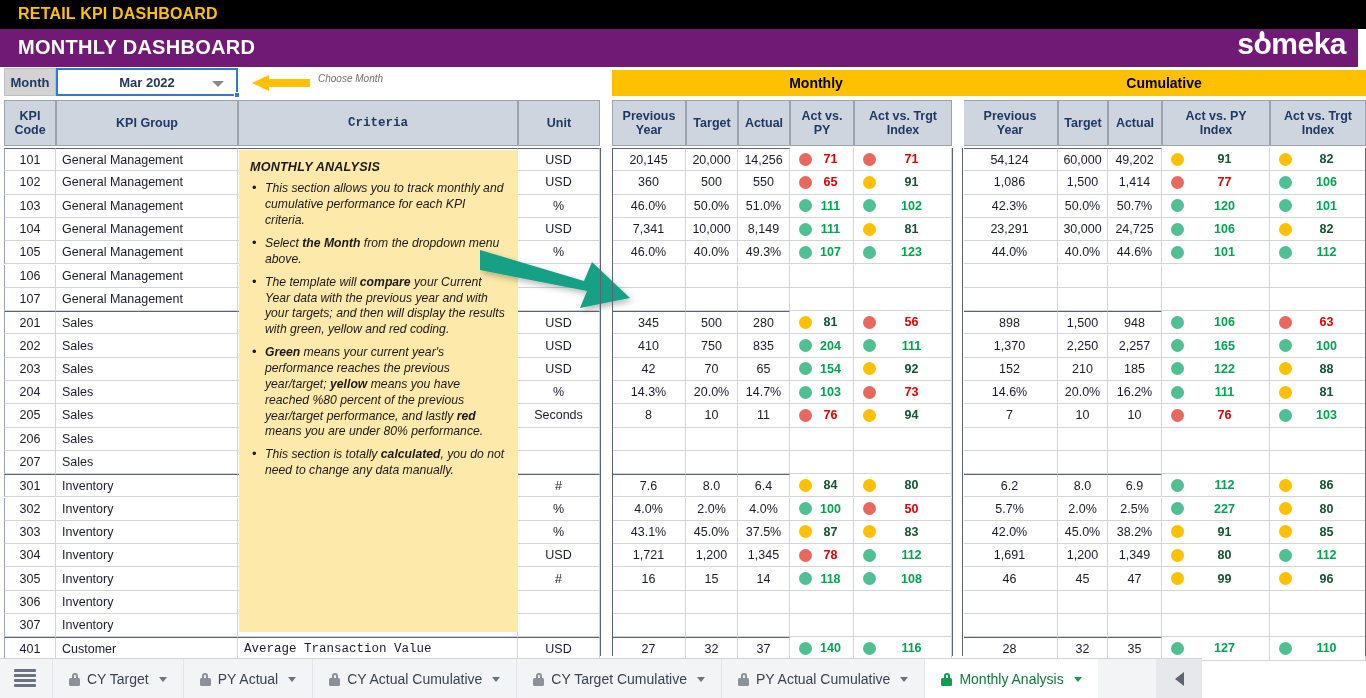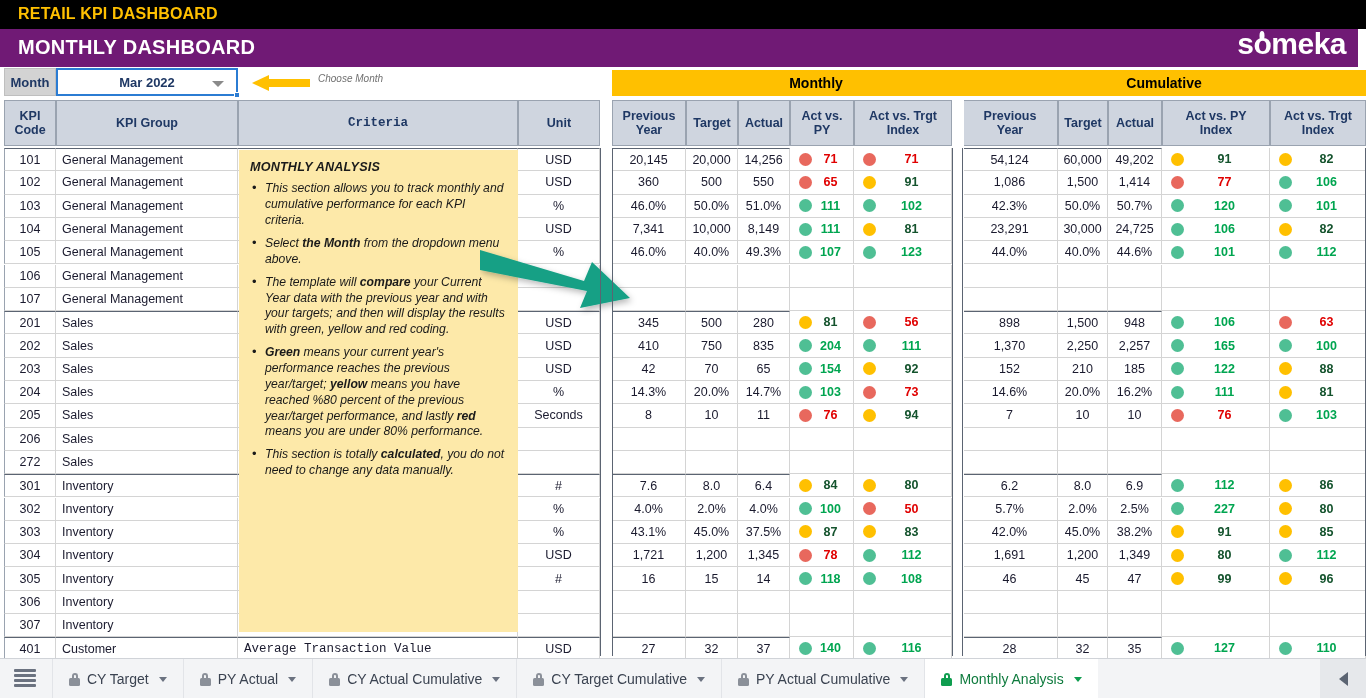--- a/index.html
+++ b/index.html
@@ -160,21 +160,21 @@
   .note li::before{
     content:"•"; position:absolute; left:2px; top:-1px; font-size:13px; font-style:normal;
   }
   .note b{ font-weight:700; }
 
   
   .tealarrow{ position:absolute; left:480px; top:248px; width:158px; height:68px; pointer-events:none; }
 
   
   .tabbar{
-    position:absolute; left:0; bottom:0; width:1366px; height:40px;
+    position:absolute; left:0; bottom:0; width:1202px; height:40px;
     background:#F3F4F6; border-top:1px solid #d0d3d8;
   }
   .tabbar .allsheets{
     position:absolute; left:14px; top:10px; width:22px; height:18px;
     display:flex; flex-direction:column; justify-content:space-between;
   }
   .tabbar .allsheets i{ display:block; height:2.6px; background:#6b7280; border-radius:1px;}
   .tabs{ position:absolute; left:52px; top:0; height:40px; display:flex; align-items:center; }
   .tab{
     height:40px; display:flex; align-items:center; gap:7px;
@@ -583,21 +583,21 @@
         <div class="cell m-ac num"></div>
         <div class="cell u-py num"></div>
         <div class="cell u-tg num"></div>
         <div class="cell u-ac num"></div>
         <div class="chip m-apy"></div>
         <div class="chip m-atg"></div>
         <div class="chip u-apy"></div>
         <div class="chip u-atg"></div>
       </div>
       <div class="row" style="top: 302.9px;">
-        <div class="cell c-code ctr firstcol">272</div>
+        <div class="cell c-code ctr firstcol">207</div>
         <div class="cell c-group lft">Sales</div>
         <div class="cell c-crit lft"></div>
         <div class="cell c-unit ctr"></div>
         <div class="cell m-py num"></div>
         <div class="cell m-tg num"></div>
         <div class="cell m-ac num"></div>
         <div class="cell u-py num"></div>
         <div class="cell u-tg num"></div>
         <div class="cell u-ac num"></div>
         <div class="chip m-apy"></div>

